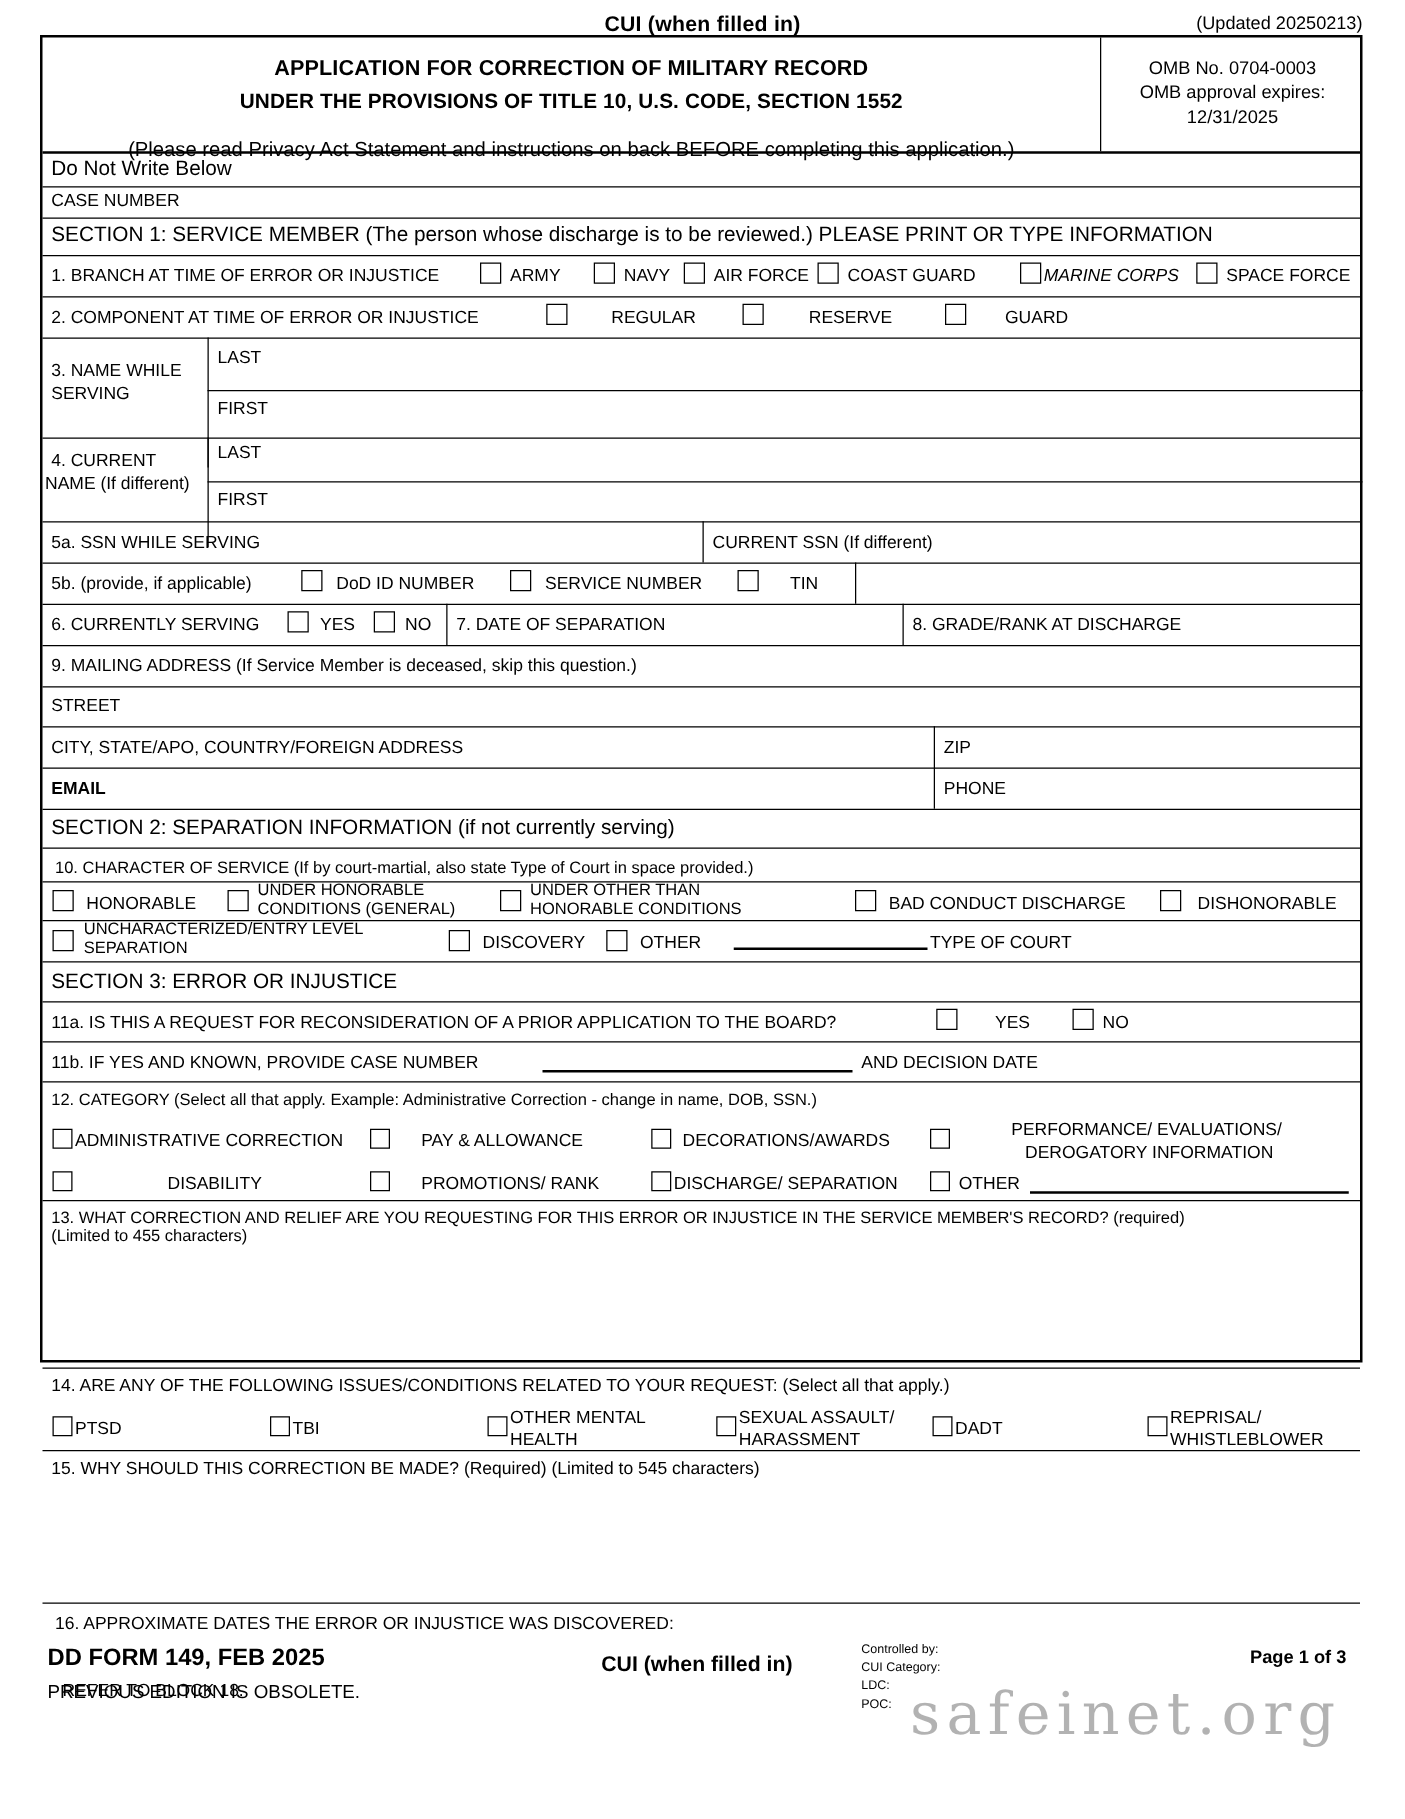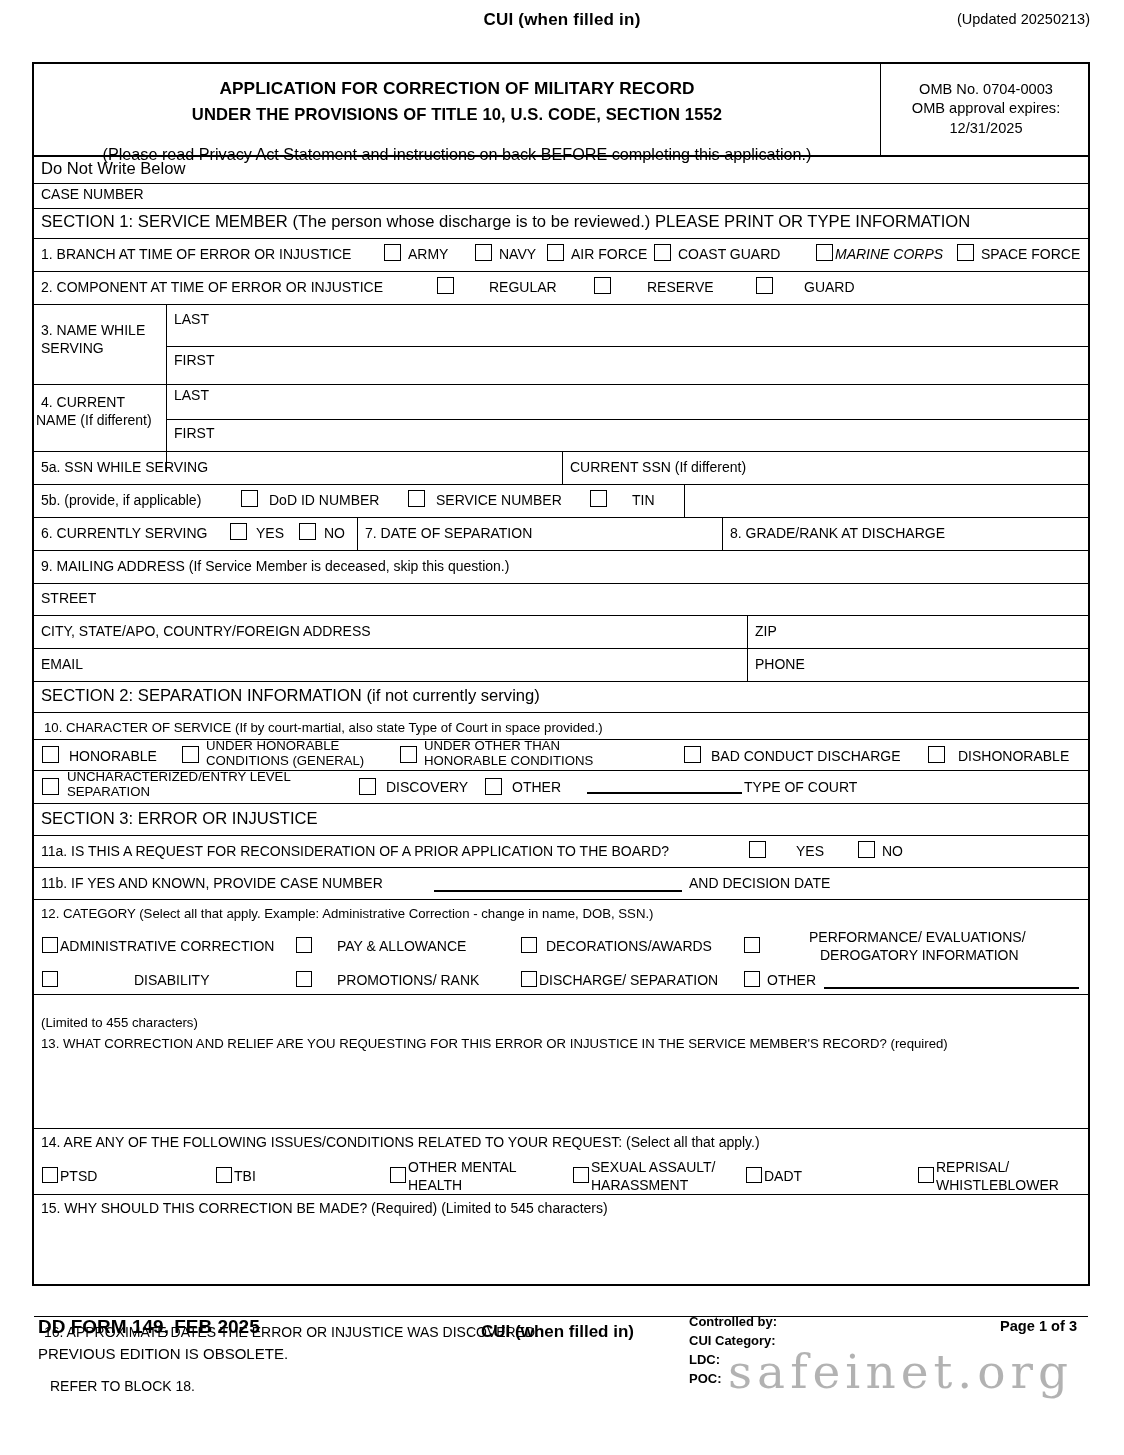--- a/index.html
+++ b/index.html
@@ -17,21 +17,21 @@
   .cui-top{
     position:absolute;left:0;top:10px;width:1124px;text-align:center;
     font-weight:bold;font-size:17px;letter-spacing:.2px;
   }
   .updated{
     position:absolute;right:34px;top:11px;font-size:14.5px;
   }
 
   
   .frame{
-    position:absolute;left:32px;top:62px;width:1058px;height:1224px;
+    position:absolute;left:32px;top:28px;width:1058px;height:1062px;
     border:2.4px solid #000;box-sizing:border-box;
   }
 
   
   .row{position:absolute;left:0;width:100%;box-sizing:border-box;}
   .hline{position:absolute;left:0;width:100%;height:0;border-top:1.6px solid #000;}
   .vline{position:absolute;width:0;border-left:1.6px solid #000;}
 
   .lbl{position:absolute;white-space:nowrap;}
   .t13{font-size:13.2px;}
@@ -58,21 +58,21 @@
   }
   .cbsm{width:16px;height:16px;}
 
   .ul{position:absolute;height:0;border-bottom:2.2px solid #000;}
 
   
   .ff{position:absolute;}
   .ddform{left:38px;top:1316px;font-weight:bold;font-size:19px;}
   .prev{left:38px;top:1345px;font-size:15px;}
   .cui-bot{left:481px;top:1322px;font-weight:bold;font-size:17px;}
-  .ctrl{left:689px;top:1313px;font-size:13px;line-height:1.45;font-weight:bold;}
+  .ctrl{left:689px;top:1313px;font-size:10px;line-height:1.45;}
   .pageno{left:1000px;top:1318px;font-weight:bold;font-size:14.6px;}
 
   .watermark{
     position:absolute;left:740px;top:1372px;
     font-family:"DejaVu Serif", serif;
     font-size:47px;letter-spacing:5px;
     color:rgba(0,0,0,0.30);
     white-space:nowrap;pointer-events:none;
     transform:translate(-12px,-28px);
   }
@@ -190,21 +190,21 @@
     <div class="row" style="left:7px;top:542px;width:1040px;height:16px;"></div>
 
     <div class="hline" style="top:551px;"></div>
     <div class="vline" style="left:713px;top:551px;height:66px;"></div>
     <div class="lbl t14" style="left:7px;top:559px;">CITY, STATE/APO, COUNTRY/FOREIGN ADDRESS</div>
     <div class="row" style="left:7px;top:575px;width:700px;height:16px;"></div>
     <div class="lbl t14" style="left:721px;top:559px;">ZIP</div>
     <div class="row" style="left:721px;top:575px;width:320px;height:16px;"></div>
 
     <div class="hline" style="top:584px;"></div>
-    <div class="lbl t14" style="left:7px;top:592px;">EMAIL</div>
+    <div class="lbl t14" style="left:7px;top:592px;font-weight:bold;">EMAIL</div>
     <div class="row" style="left:7px;top:608px;width:700px;height:16px;"></div>
     <div class="lbl t14" style="left:721px;top:592px;">PHONE</div>
     <div class="row" style="left:721px;top:608px;width:320px;height:16px;"></div>
 
     <div class="hline" style="top:617px;"></div>
     <div class="lbl t16" style="left:7px;top:622px;">SECTION 2: SEPARATION INFORMATION (if not currently serving)</div>
 
     <div class="hline" style="top:648px;"></div>
     <div class="lbl t13" style="left:10px;top:656px;">10. CHARACTER OF SERVICE (If by court-martial, also state Type of Court in space provided.)</div>
 
@@ -266,21 +266,21 @@
     <div class="lbl t14" style="left:100px;top:908px;">DISABILITY</div>
     <span class="cb cbsm" style="left:262px;top:907px;"></span>
     <div class="lbl t14" style="left:303px;top:908px;">PROMOTIONS/ RANK</div>
     <span class="cb cbsm" style="left:487px;top:907px;"></span>
     <div class="lbl t14" style="left:505px;top:908px;">DISCHARGE/ SEPARATION</div>
     <span class="cb cbsm" style="left:710px;top:907px;"></span>
     <div class="lbl t14" style="left:733px;top:908px;">OTHER</div>
     <div class="ul" style="left:790px;top:923px;width:255px;"></div>
 
     <div class="hline" style="top:930px;"></div>
-    <div class="lbl t13" style="left:7px;top:936px;margin-top:36px;">13. WHAT CORRECTION AND RELIEF ARE YOU REQUESTING FOR THIS ERROR OR INJUSTICE IN THE SERVICE MEMBER'S RECORD? (required)</div>
+    <div class="lbl t13" style="left:7px;top:936px;">13. WHAT CORRECTION AND RELIEF ARE YOU REQUESTING FOR THIS ERROR OR INJUSTICE IN THE SERVICE MEMBER'S RECORD? (required)</div>
     <div class="lbl t13" style="left:7px;top:951px;">(Limited to 455 characters)</div>
     <div class="row" style="left:4px;top:968px;width:1048px;height:95px;"></div>
 
     <div class="hline" style="top:1064px;"></div>
     <div class="lbl t14" style="left:7px;top:1070px;">14. ARE ANY OF THE FOLLOWING ISSUES/CONDITIONS RELATED TO YOUR REQUEST: (Select all that apply.)</div>
 
     <span class="cb cbsm" style="left:8px;top:1103px;"></span>
     <div class="lbl t14" style="left:26px;top:1104px;">PTSD</div>
     <span class="cb cbsm" style="left:182px;top:1103px;"></span>
     <div class="lbl t14" style="left:200px;top:1104px;">TBI</div>

